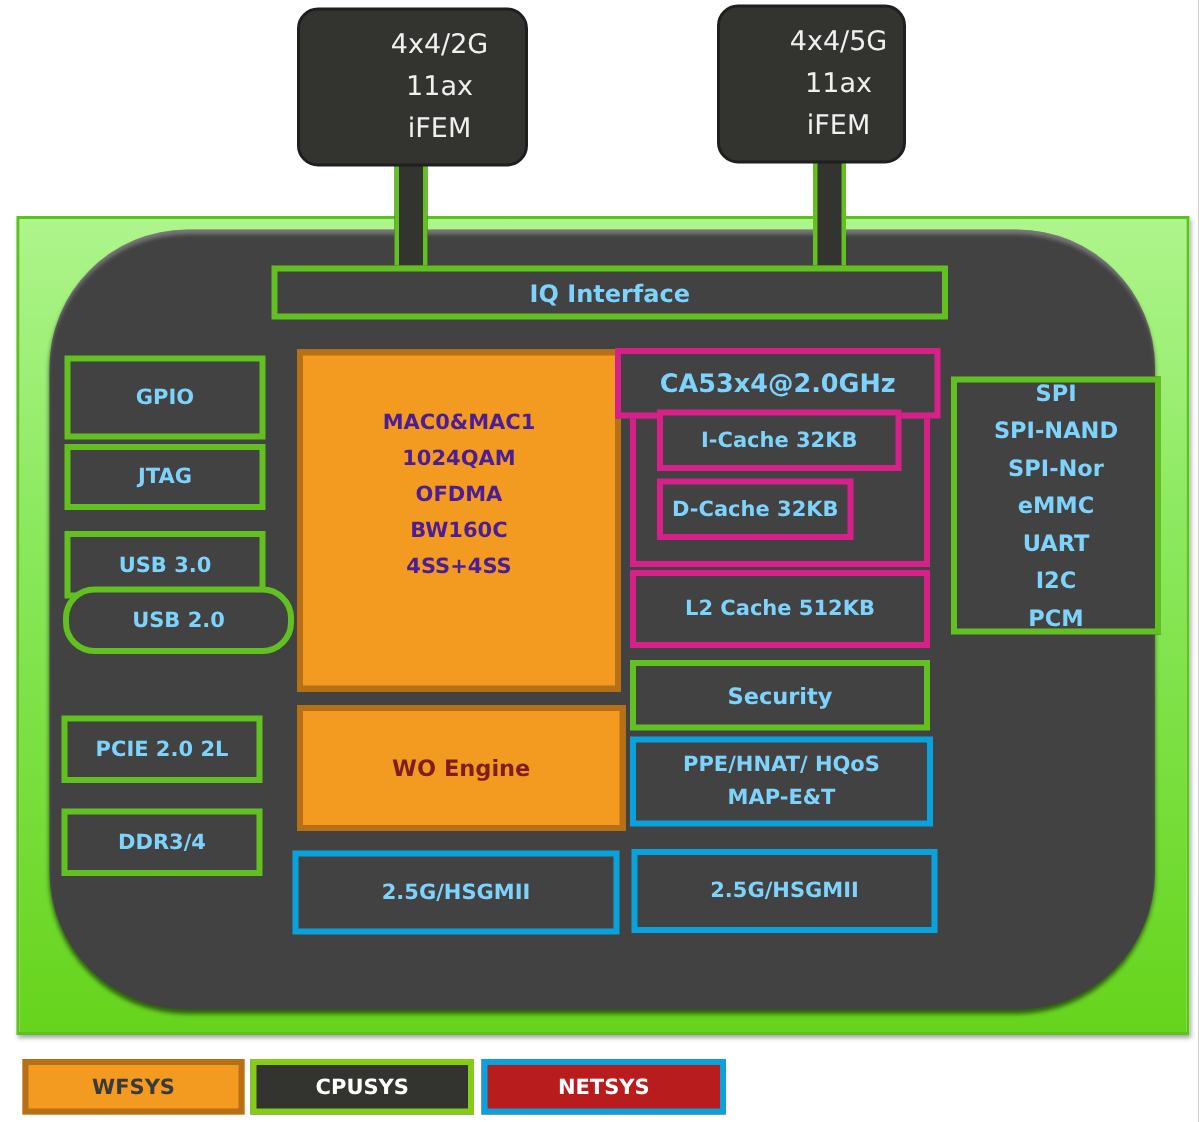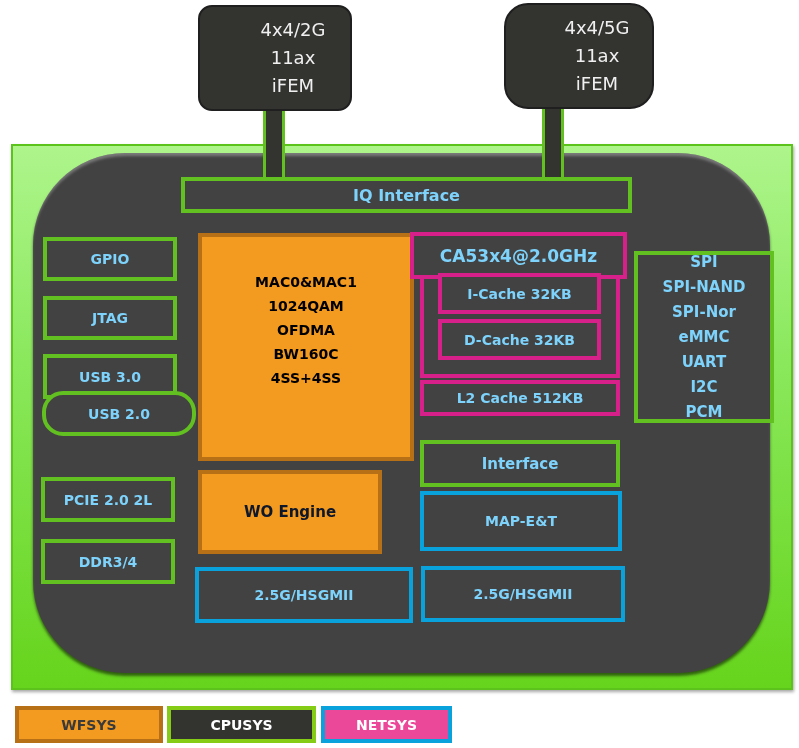--- a/index.html
+++ b/index.html
@@ -54,81 +54,82 @@
 <div class="abs chip"></div>
 
 <div class="abs stem" style="left:263px; top:107px; width:22px; height:73px;"></div>
 <div class="abs stem" style="left:542px; top:105px; width:22px; height:75px;"></div>
 
 <div class="abs ifem center col" style="left:198px; top:5px; width:154px; height:106px;">
   <span>4x4/2G</span>
   <span>11ax</span>
   <span>iFEM</span>
 </div>
-<div class="abs ifem center col" style="left:504px; top:3px; width:150px; height:106px;border-radius:24px;">
+<div class="abs ifem center col" style="left:478px; top:3px; width:126px; height:106px;">
   <span>4x4/5G</span>
   <span>11ax</span>
   <span>iFEM</span>
 </div>
 
 <div class="abs blk g center" style="left:181px; top:177px; width:451px; height:36px; font-size:16px;">
   <span>IQ Interface</span>
 </div>
 
-<div class="abs blk g center" style="left:43px; top:237px; width:134px; height:44px;">
+<div class="abs blk g center" style="left:43px; top:237px; width:134px; height:56px;">
   <span>GPIO</span>
 </div>
 <div class="abs blk g center" style="left:43px; top:296px; width:134px; height:44px;">
   <span>JTAG</span>
 </div>
 <div class="abs blk g center" style="left:43px; top:354px; width:134px; height:45px;">
   <span>USB 3.0</span>
 </div>
 <div class="abs blk g center" style="left:42px; top:391px; width:154px; height:45px;border-radius:21px;">
   <span>USB 2.0</span>
 </div>
 <div class="abs blk g center" style="left:41px; top:477px; width:134px; height:45px;">
   <span>PCIE 2.0 2L</span>
 </div>
 <div class="abs blk g center" style="left:41px; top:539px; width:134px; height:45px;">
   <span>DDR3/4</span>
 </div>
 
-<div class="abs o center col" style="left:198px; top:233px; width:216px; height:228px; color:#000000; font-weight:bold; font-size:14px; line-height:24px; padding-bottom:34px;text-align:right;">
+<div class="abs o center col" style="left:198px; top:233px; width:216px; height:228px; color:#4c1d95; font-weight:bold; font-size:14px; line-height:24px; padding-bottom:34px;text-align:right;">
   <span>MAC0&amp;MAC1</span>
   <span>1024QAM</span>
   <span>OFDMA</span>
   <span>BW160C</span>
   <span>4SS+4SS</span>
 </div>
 
-<div class="abs o center" style="left:198px; top:470px; width:184px; height:84px; color:#0f172a; font-weight:bold; font-size:15px;">
+<div class="abs o center" style="left:198px; top:470px; width:219px; height:84px; color:#7f1d1d; font-weight:bold; font-size:15px;">
   <span>WO Engine</span>
 </div>
 
 <div class="abs p" style="left:420px; top:275px; width:200px; height:103px; background:#424242;"></div>
 
 <div class="abs blk p center" style="left:410px; top:232px; width:217px; height:47px; font-size:17px;">
   <span>CA53x4@2.0GHz</span>
 </div>
 <div class="abs blk p center" style="left:438px; top:273px; width:163px; height:41px;">
   <span>I-Cache 32KB</span>
 </div>
-<div class="abs blk p center" style="left:438px; top:319px; width:163px; height:41px;">
+<div class="abs blk p center" style="left:438px; top:319px; width:131px; height:41px;">
   <span>D-Cache 32KB</span>
 </div>
-<div class="abs blk p center" style="left:420px; top:380px; width:200px; height:36px;">
+<div class="abs blk p center" style="left:420px; top:380px; width:200px; height:52px;">
   <span>L2 Cache 512KB</span>
 </div>
 
 <div class="abs blk g center" style="left:420px; top:440px; width:200px; height:47px; font-size:15px;">
-  <span>Interface</span>
+  <span>Security</span>
 </div>
 
 <div class="abs blk b center col" style="left:420px; top:491px; width:202px; height:60px; line-height:22px;">
+  <span>PPE/HNAT/ HQoS</span>
   <span>MAP-E&amp;T</span>
 </div>
 
 <div class="abs blk b center" style="left:195px; top:567px; width:218px; height:56px;">
   <span>2.5G/HSGMII</span>
 </div>
 <div class="abs blk b center" style="left:421px; top:566px; width:204px; height:56px;">
   <span>2.5G/HSGMII</span>
 </div>
 
@@ -141,15 +142,15 @@
   <span>I2C</span>
   <span>PCM</span>
 </div>
 
 <div class="abs legend center" style="left:15px; top:706px; width:148px; height:37px; background:#f39a20; border:4px solid #b87016; color:#3a3a3a;">
   <span>WFSYS</span>
 </div>
 <div class="abs legend center" style="left:167px; top:706px; width:149px; height:37px; background:#333330; border:4px solid #84cc16; color:#ffffff;">
   <span>CPUSYS</span>
 </div>
-<div class="abs legend center" style="left:321px; top:706px; width:131px; height:37px; background:#ec4899; border:4px solid #0aa2dc; color:#ffffff;">
+<div class="abs legend center" style="left:321px; top:706px; width:163px; height:37px; background:#b91c1c; border:4px solid #0aa2dc; color:#ffffff;">
   <span>NETSYS</span>
 </div>
 
 </body></html>

